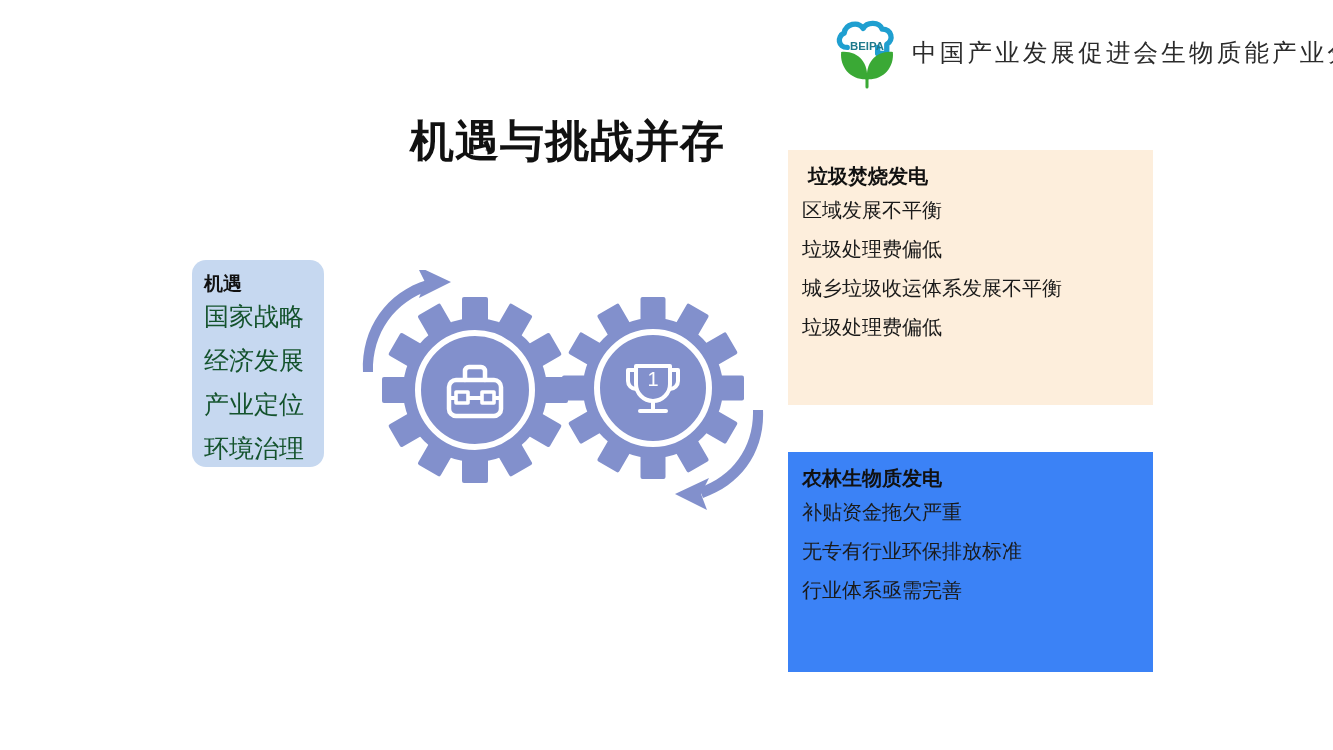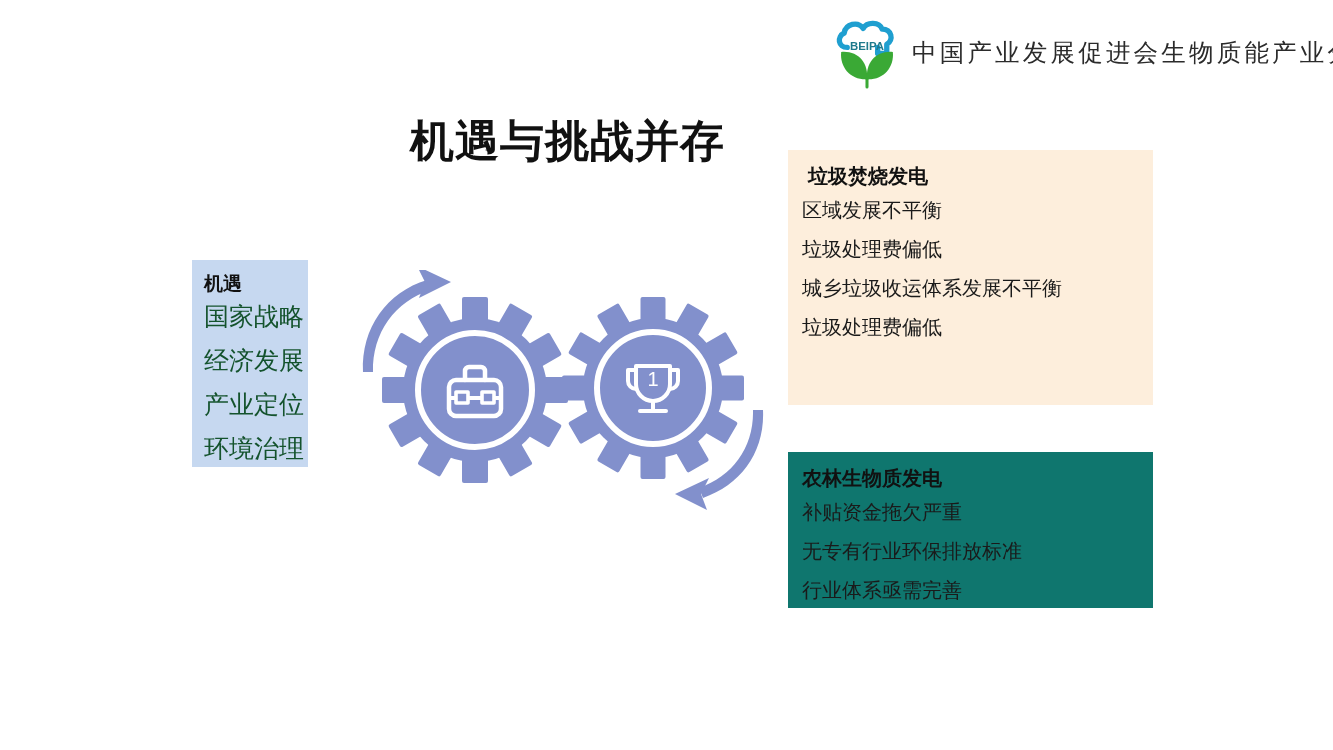--- a/index.html
+++ b/index.html
@@ -55,25 +55,26 @@
     color: #111111;
     letter-spacing: 1px;
     white-space: nowrap;
   }
 
   
   .opp-box {
     position: absolute;
     left: 192px;
     top: 260px;
-    width: 116px;
+    width: 132px;
     height: 207px;
     background: #c6d8f0;
     box-sizing: border-box;
     padding: 14px 0 0 12px;
+    border-radius: 14px;
   }
   .opp-head {
     font-size: 19px;
     font-weight: bold;
     color: #111111;
     line-height: 1.0;
     margin-bottom: 11px;
   }
   .opp-item {
     font-size: 25px;
@@ -103,22 +104,22 @@
     left: 788px;
     top: 150px;
     width: 365px;
     height: 255px;
     background: #fdeedc;
   }
   .card-bottom {
     left: 788px;
     top: 452px;
     width: 365px;
-    height: 156px;
-    background: #0f766e;
+    height: 220px;
+    background: #3b82f6;
   }
   .card-head {
     font-size: 20px;
     font-weight: bold;
     color: #111111;
     line-height: 1.0;
     margin-bottom: 14px;
     white-space: nowrap;
   }
   .card-top .card-head { padding-left: 6px; }

